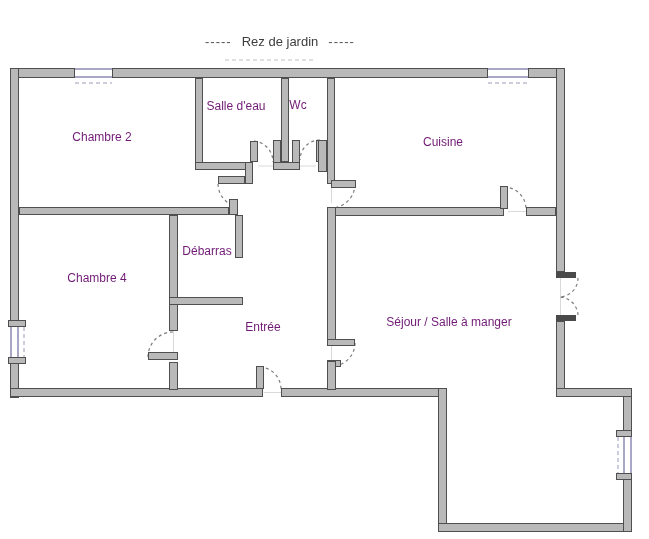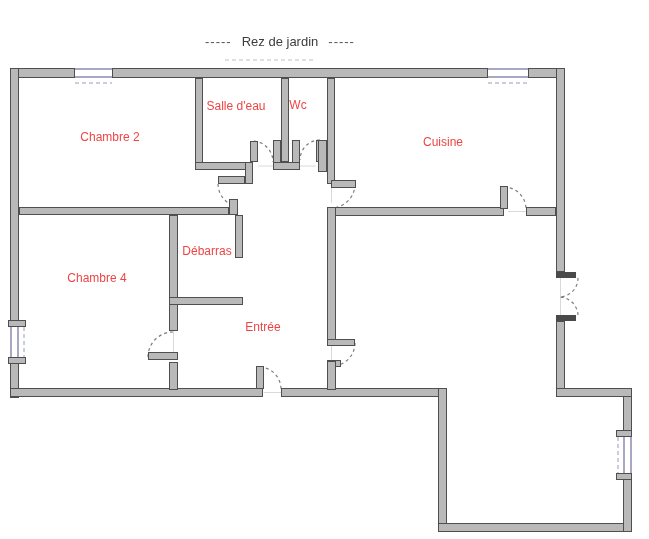--- a/index.html
+++ b/index.html
@@ -32,21 +32,21 @@
     position:absolute;
     background:#ffffff;
     border-left:2px solid #a8a8c6;
     border-right:2px solid #a8a8c6;
     box-sizing:border-box;
   }
   .room-label{
     position:absolute;
     transform:translate(-50%,-50%);
     font-size:12px;
-    color:#ef4444;
+    color:#701a75;
     white-space:nowrap;
   }
   #title{
     position:absolute;
     left:150px;top:34px;width:260px;
     display:flex;justify-content:center;gap:10px;
     font-size:13px;color:#3d3d3d;
   }
   #title .dash{color:#555;letter-spacing:1px;}
   svg.overlay{position:absolute;left:0;top:0;}
@@ -160,21 +160,22 @@
   <div class="wall" style="left:8px;top:320px;width:18px;height:7px"></div>
   <div class="wall" style="left:8px;top:357px;width:18px;height:7px"></div>
   <div class="wall" style="left:616px;top:430px;width:16px;height:7px"></div>
   <div class="wall" style="left:616px;top:473px;width:16px;height:7px"></div>
 
   <div class="window-h" style="left:75px;top:68px;width:37px;height:10px"></div>
   <div class="window-h" style="left:488px;top:68px;width:40px;height:10px"></div>
   <div class="window-v" style="left:10px;top:327px;width:9px;height:30px"></div>
   <div class="window-v" style="left:623px;top:437px;width:9px;height:36px"></div>
 
-  <div class="room-label" style="left:110px;top:137px">Chambre 2</div>
+  <div class="room-label" style="left:102px;top:137px">Chambre 2</div>
   <div class="room-label" style="left:236px;top:106px">Salle d'eau</div>
   <div class="room-label" style="left:298px;top:105px">Wc</div>
   <div class="room-label" style="left:443px;top:142px">Cuisine</div>
   <div class="room-label" style="left:97px;top:278px">Chambre 4</div>
   <div class="room-label" style="left:207px;top:251px">Débarras</div>
   <div class="room-label" style="left:263px;top:327px">Entrée</div>
+  <div class="room-label" style="left:449px;top:322px">Séjour / Salle à manger</div>
 
 </div>
 
 </body></html>

